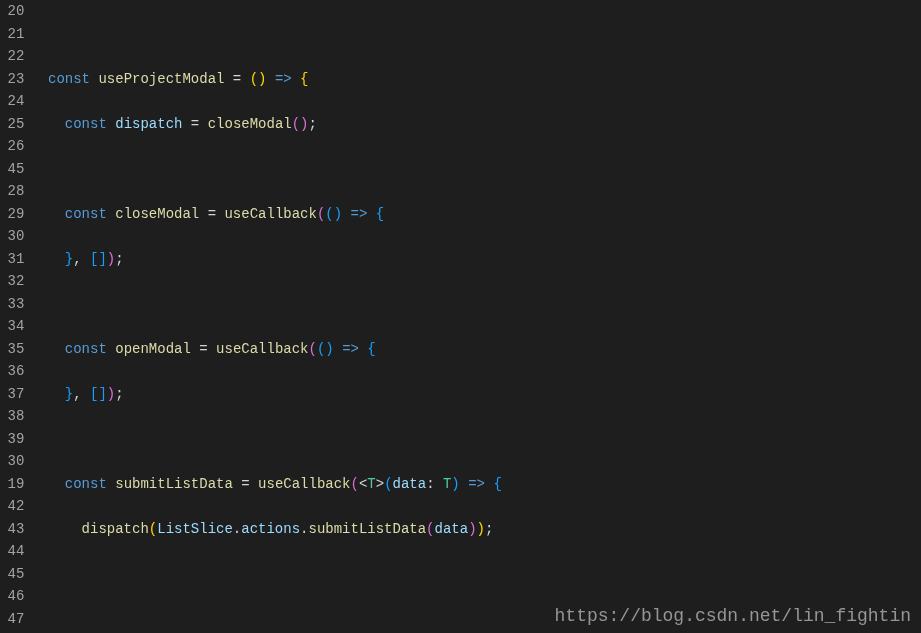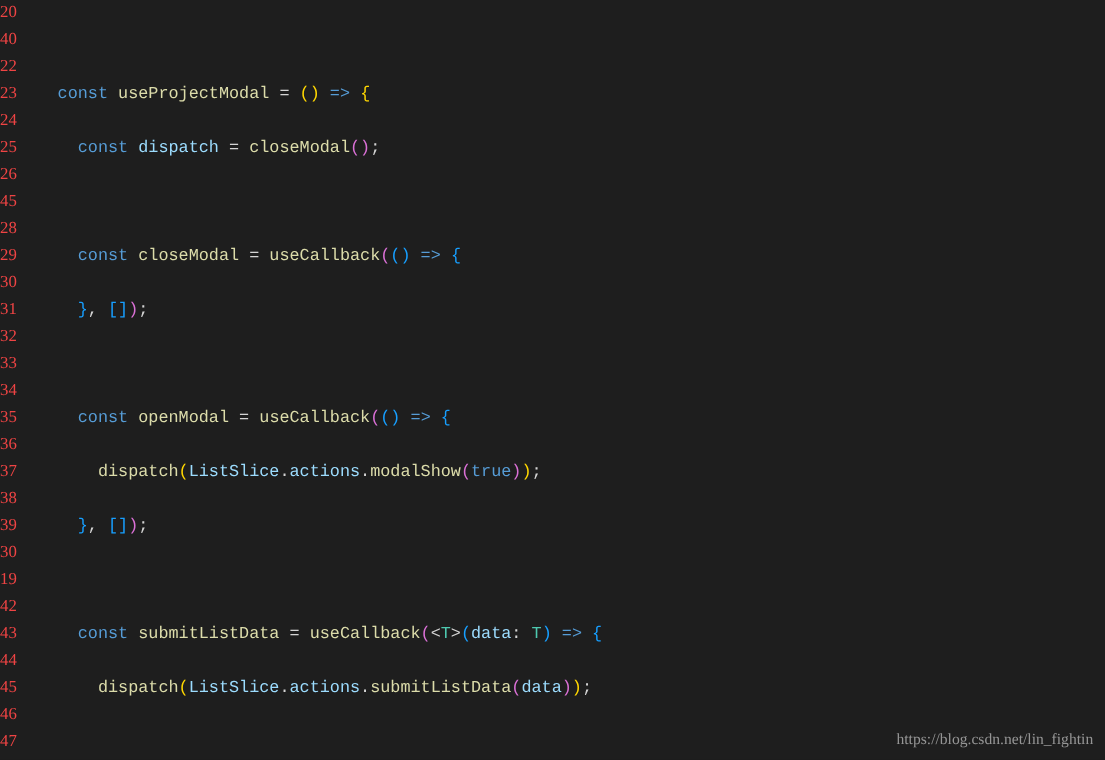--- a/index.html
+++ b/index.html
@@ -14,45 +14,44 @@
       height: 633px;
       position: relative;
     }
     .editor {
       display: flex;
       height: 100%;
     }
     .gutter {
       width: 48px;
       padding-right: 16px;
-      text-align: left;
-      color: #ef4444;
+      text-align: center;
+      color: #a3a3a3;
       user-select: none;
       flex-shrink: 0;
-      font-family: Liberation Serif, serif;
     }
     .gutter .line-num {
       height: 22.5px;
     }
     .code {
       flex: 1;
       position: relative;
       white-space: pre;
     }
     .code-line {
       height: 22.5px;
       position: relative;
     }
     .watermark {
       position: absolute;
       bottom: 6px;
       right: 10px;
       color: #aaa;
-      font-family: Liberation Serif, serif;
-      font-size: 13px;
+      font-family: Liberation Mono, monospace;
+      font-size: 18px;
       opacity: 0.85;
     }
     
     .kw { color: #569cd6; }        
     .fn { color: #dcdcaa; }        
     .var { color: #9cdcfe; }       
     .type { color: #4ec9b0; }
     .punct { color: #d4d4d4; }
     .paren-y { color: #ffd700; }   
     .paren-p { color: #da70d6; }   
@@ -60,21 +59,21 @@
     .op { color: #d4d4d4; }
     .arrow { color: #569cd6; }
     .prop { color: #9cdcfe; }
   </style>
 </head>
 <body>
 
 <div class="editor">
   <div class="gutter">
     <div class="line-num">20</div>
-    <div class="line-num">40</div>
+    <div class="line-num">21</div>
     <div class="line-num">22</div>
     <div class="line-num">23</div>
     <div class="line-num">24</div>
     <div class="line-num">25</div>
     <div class="line-num">26</div>
     <div class="line-num">45</div>
     <div class="line-num">28</div>
     <div class="line-num">29</div>
     <div class="line-num">30</div>
     <div class="line-num">31</div>
@@ -98,21 +97,20 @@
 
   <div class="code">
 <div class="code-line"></div>
 <div class="code-line"><span class="kw">const</span> <span class="fn">useProjectModal</span> <span class="op">=</span> <span class="paren-y">()</span> <span class="arrow">=&gt;</span> <span class="paren-y">{</span></div>
 <div class="code-line">  <span class="kw">const</span> <span class="var">dispatch</span> <span class="op">=</span> <span class="fn">closeModal</span><span class="paren-p">()</span><span class="punct">;</span></div>
 <div class="code-line"></div>
 <div class="code-line">  <span class="kw">const</span> <span class="fn">closeModal</span> <span class="op">=</span> <span class="fn">useCallback</span><span class="paren-p">(</span><span class="paren-b">()</span> <span class="arrow">=&gt;</span> <span class="paren-b">{</span></div>
 <div class="code-line">  <span class="paren-b">}</span><span class="punct">, </span><span class="paren-b">[]</span><span class="paren-p">)</span><span class="punct">;</span></div>
 <div class="code-line"></div>
 <div class="code-line">  <span class="kw">const</span> <span class="fn">openModal</span> <span class="op">=</span> <span class="fn">useCallback</span><span class="paren-p">(</span><span class="paren-b">()</span> <span class="arrow">=&gt;</span> <span class="paren-b">{</span></div>
-<div class="code-line">    <span class="fn">dispatch</span><span class="paren-y">(</span><span class="var">ListSlice</span><span class="punct">.</span><span class="prop">actions</span><span class="punct">.</span><span class="fn">modalShow</span><span class="paren-p">(</span><span class="kw">true</span><span class="paren-p">)</span><span class="paren-y">)</span><span class="punct">;</span></div>
 <div class="code-line">  <span class="paren-b">}</span><span class="punct">, </span><span class="paren-b">[]</span><span class="paren-p">)</span><span class="punct">;</span></div>
 <div class="code-line"></div>
 <div class="code-line">  <span class="kw">const</span> <span class="fn">submitListData</span> <span class="op">=</span> <span class="fn">useCallback</span><span class="paren-p">(</span><span class="punct">&lt;</span><span class="type">T</span><span class="punct">&gt;</span><span class="paren-b">(</span><span class="var">data</span><span class="punct">: </span><span class="type">T</span><span class="paren-b">)</span> <span class="arrow">=&gt;</span> <span class="paren-b">{</span></div>
 <div class="code-line">    <span class="fn">dispatch</span><span class="paren-y">(</span><span class="var">ListSlice</span><span class="punct">.</span><span class="prop">actions</span><span class="punct">.</span><span class="fn">submitListData</span><span class="paren-p">(</span><span class="var">data</span><span class="paren-p">)</span><span class="paren-y">)</span><span class="punct">;</span></div>
 
 
 
 
 
 

